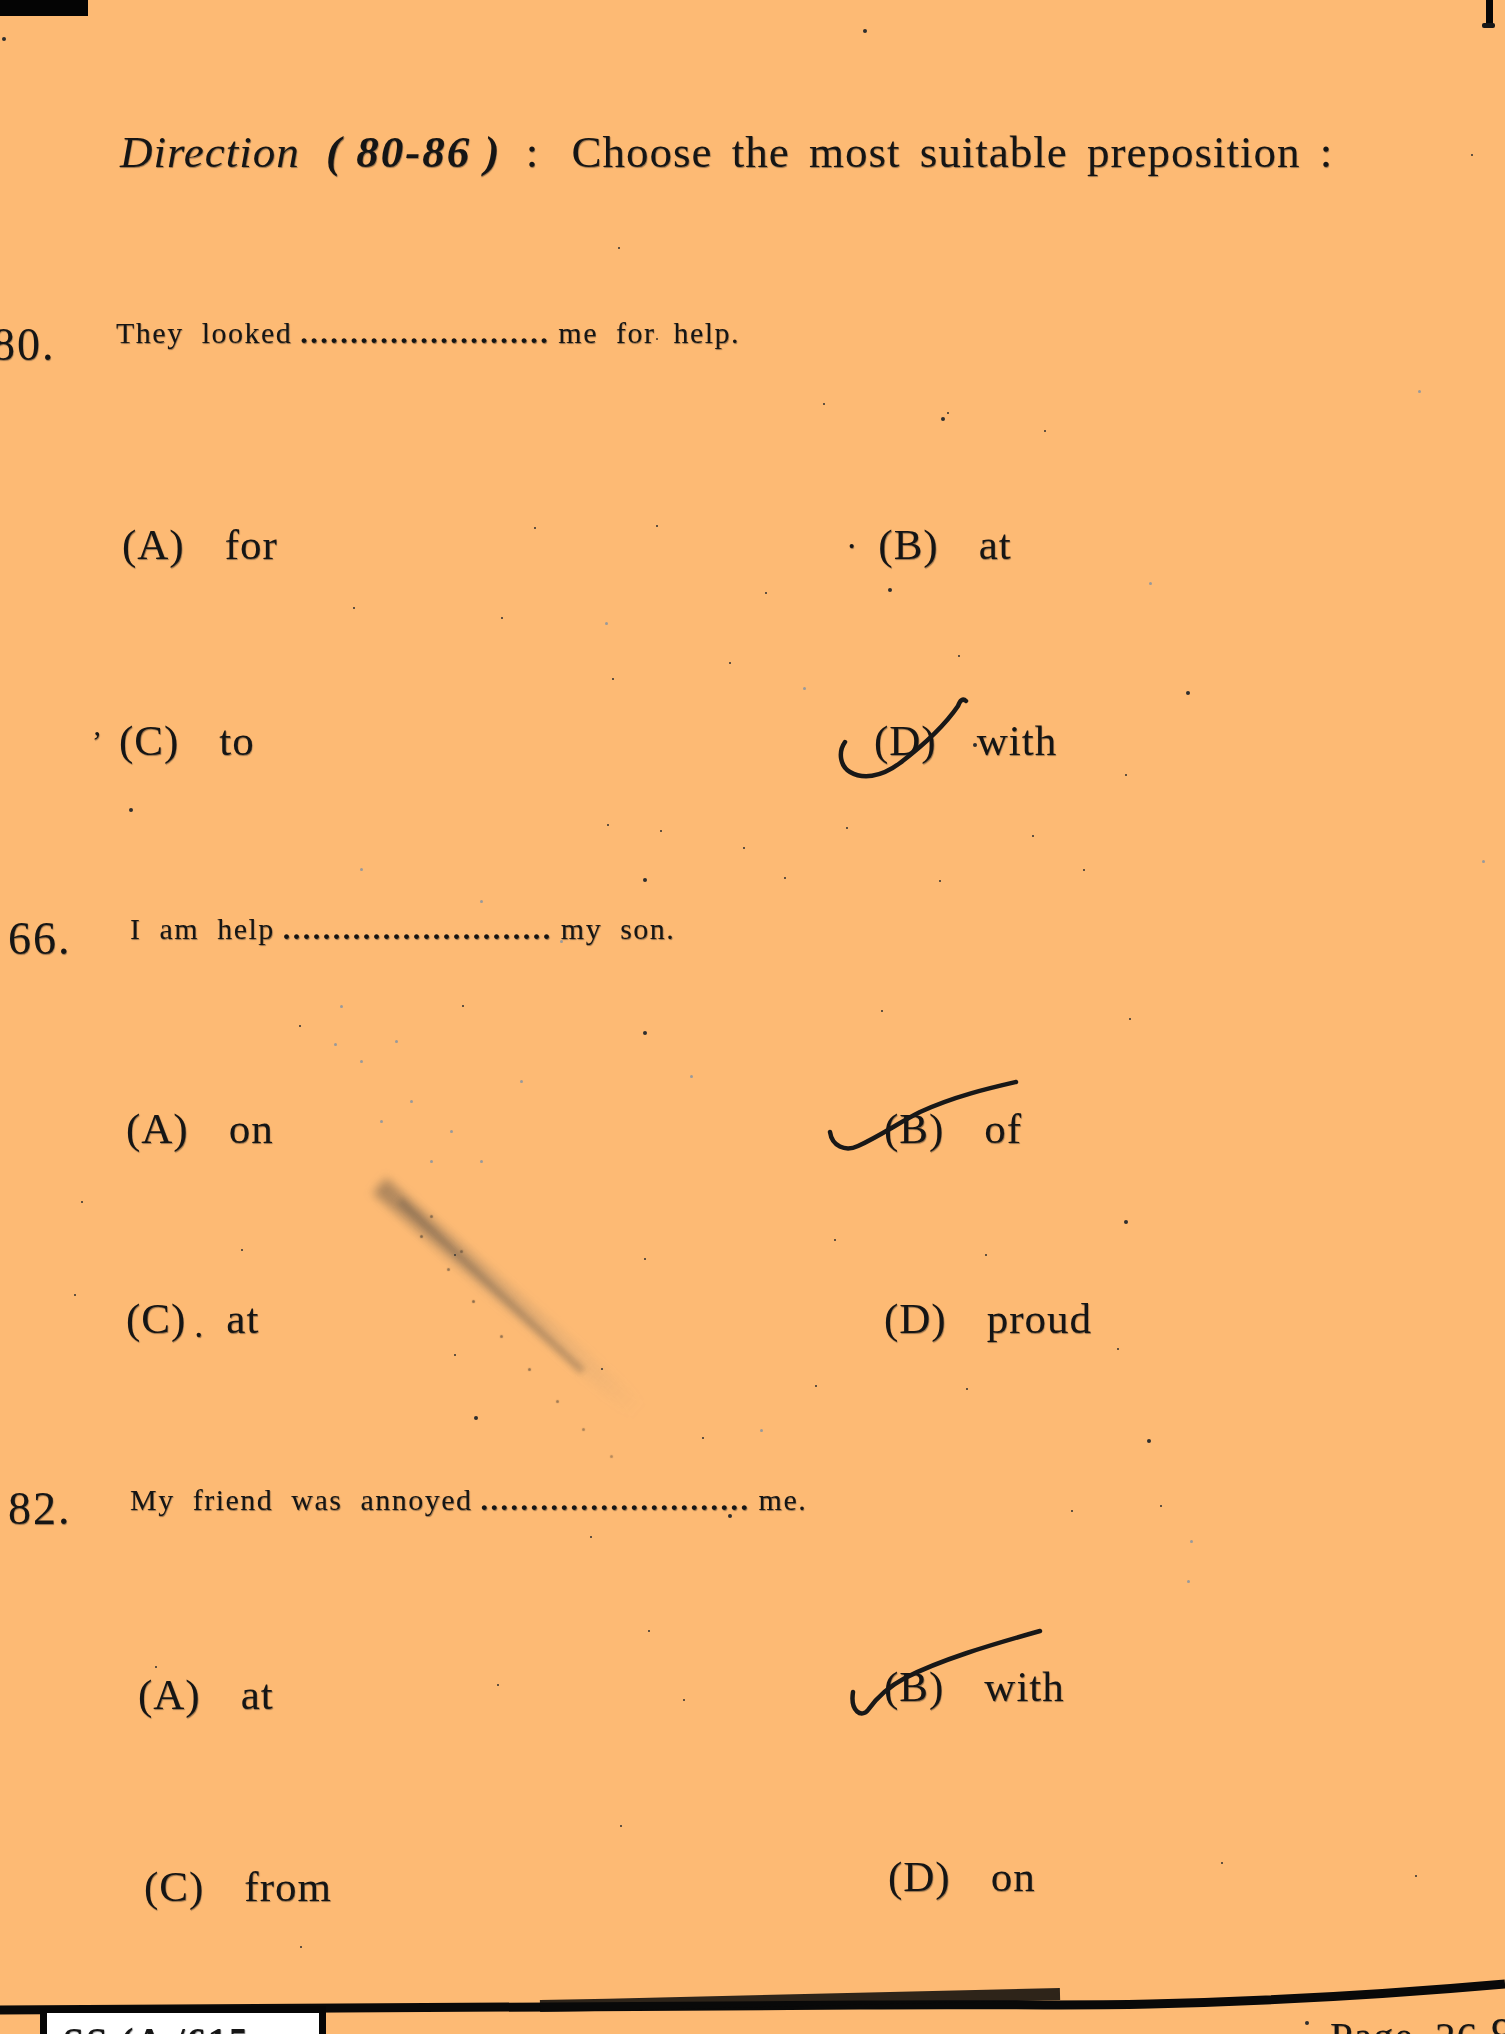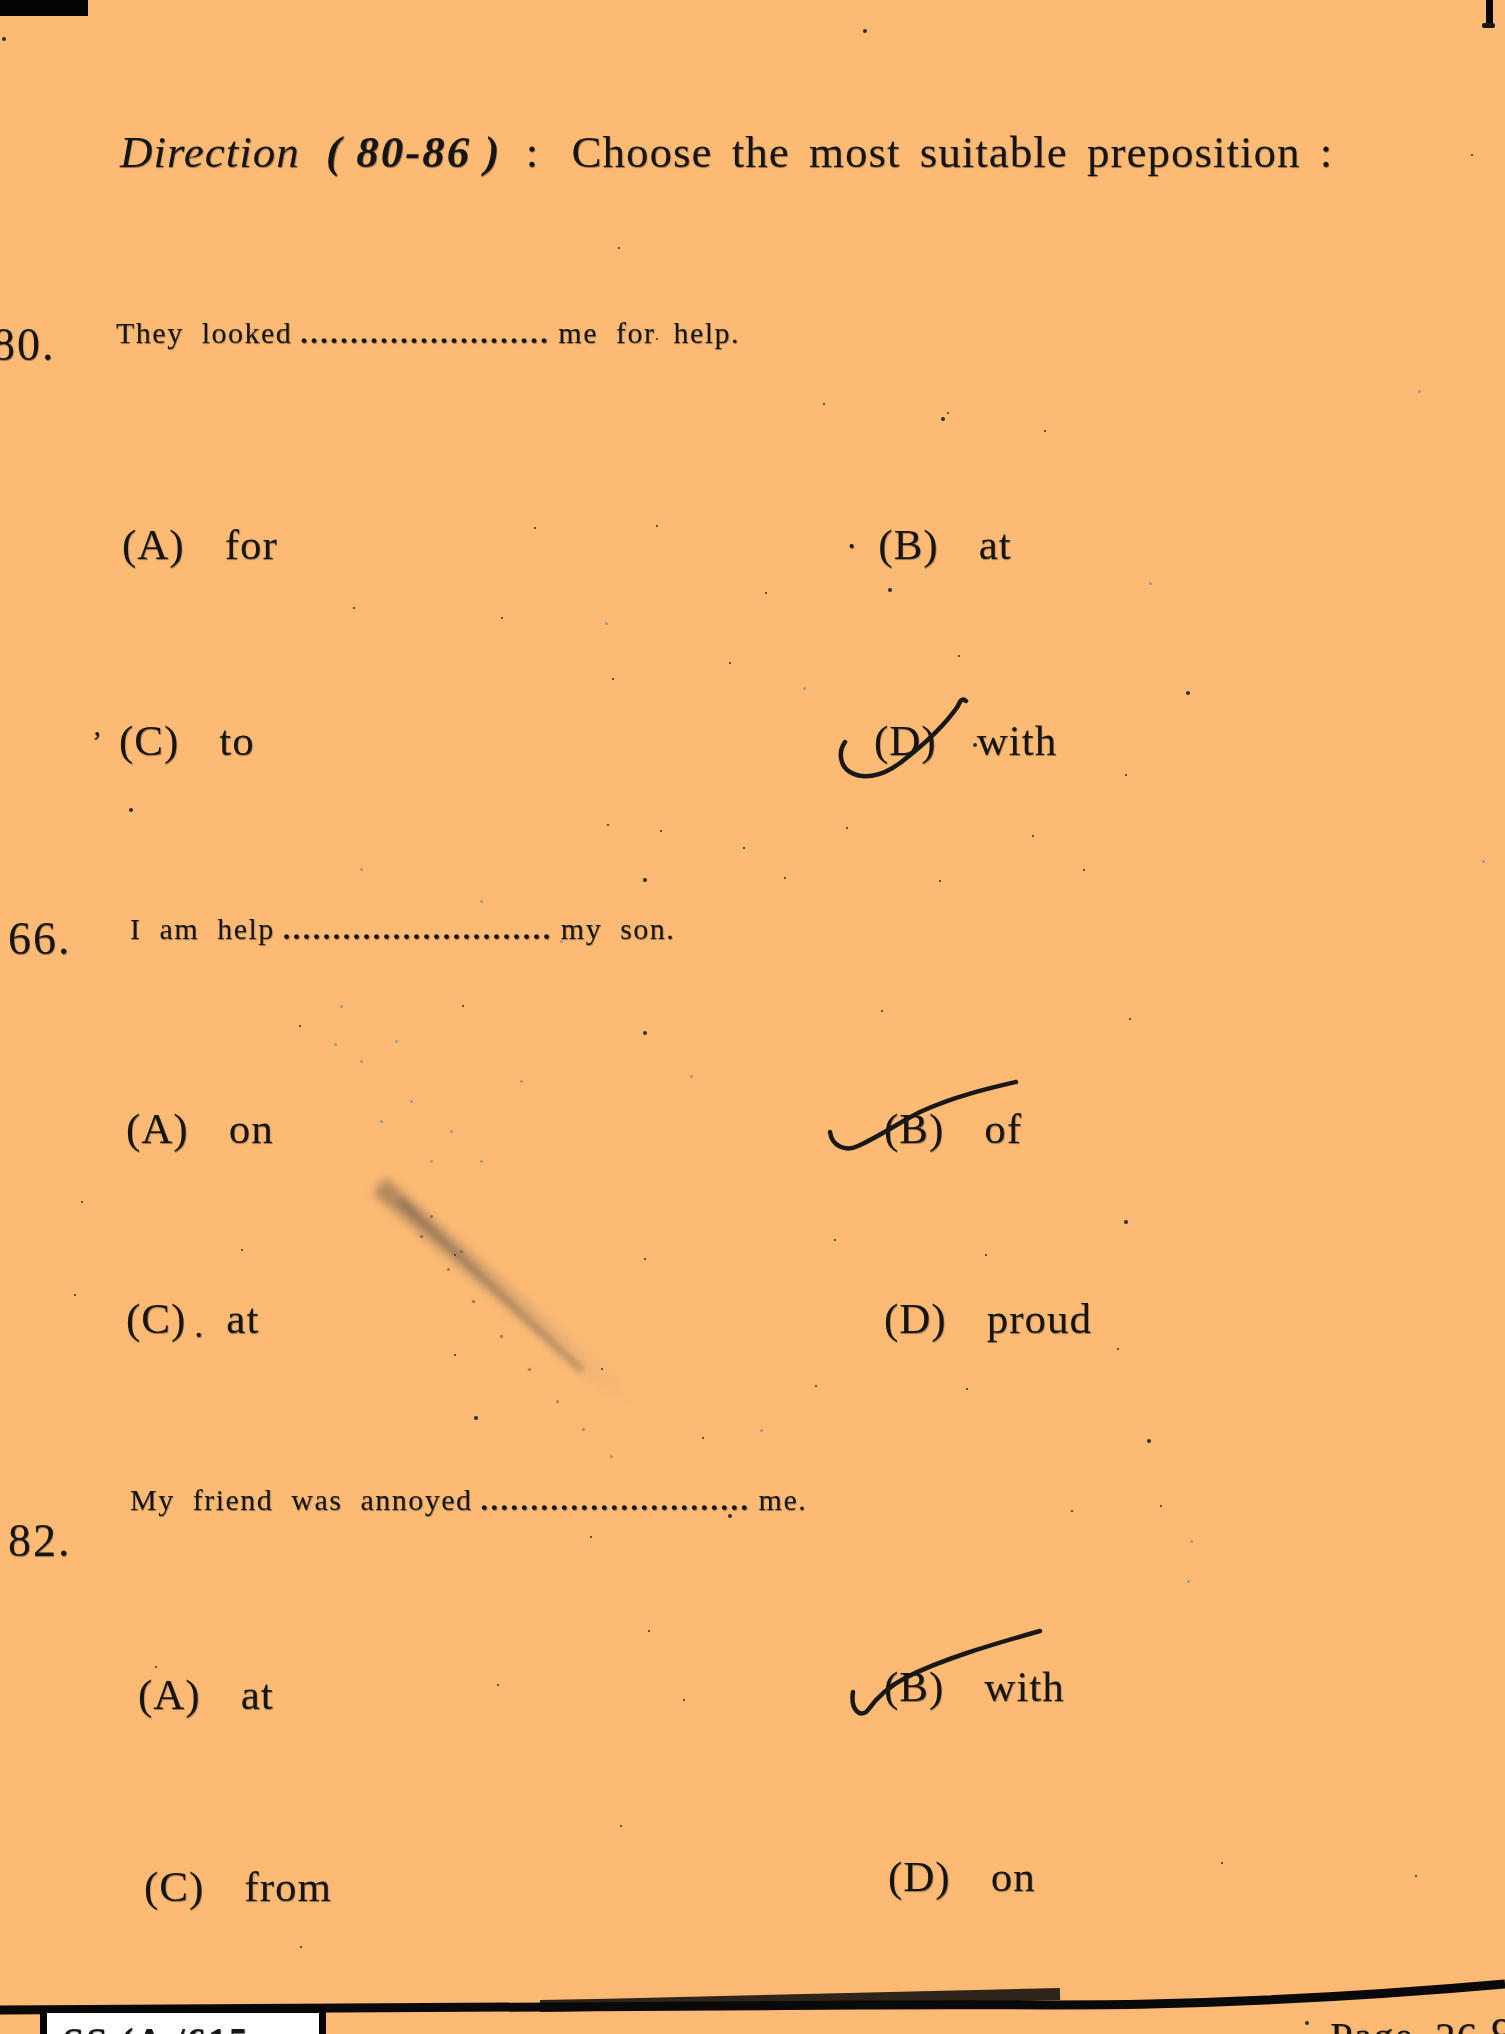--- a/index.html
+++ b/index.html
@@ -161,21 +161,21 @@
     <span class="oword">proud</span>
   </div>
   <svg class="abs" style="left:820px; top:1070px;" width="210" height="95" viewBox="0 0 210 95">
     <path class="tickpath" d="M 10,62 C 12,76 25,82 38,76 C 60,66 80,52 100,42 C 135,26 170,18 196,12"></path>
   </svg>
 
   <div class="abs streak"></div>
   <div class="abs streak2"></div>
   <div class="abs streak-flecks"></div>
 
-  <div class="abs qnum ink" style="left:8px; top:1482px;margin-top:32px;">82.</div>
+  <div class="abs qnum ink" style="left:8px; top:1482px;">82.</div>
   <div class="abs qtext ink" style="left:130px; top:1483px;">
     <span>My friend was annoyed</span><span class="dots">...........................</span><span>me.</span>
   </div>
   <div class="abs opt ink" style="left:138px; top:1670px;">
     <span class="olabel">(A)</span>
     <span class="oword">at</span>
   </div>
   <div class="abs opt ink" style="left:884px; top:1662px;">
     <span class="olabel">(B)</span>
     <span class="oword">with</span>

